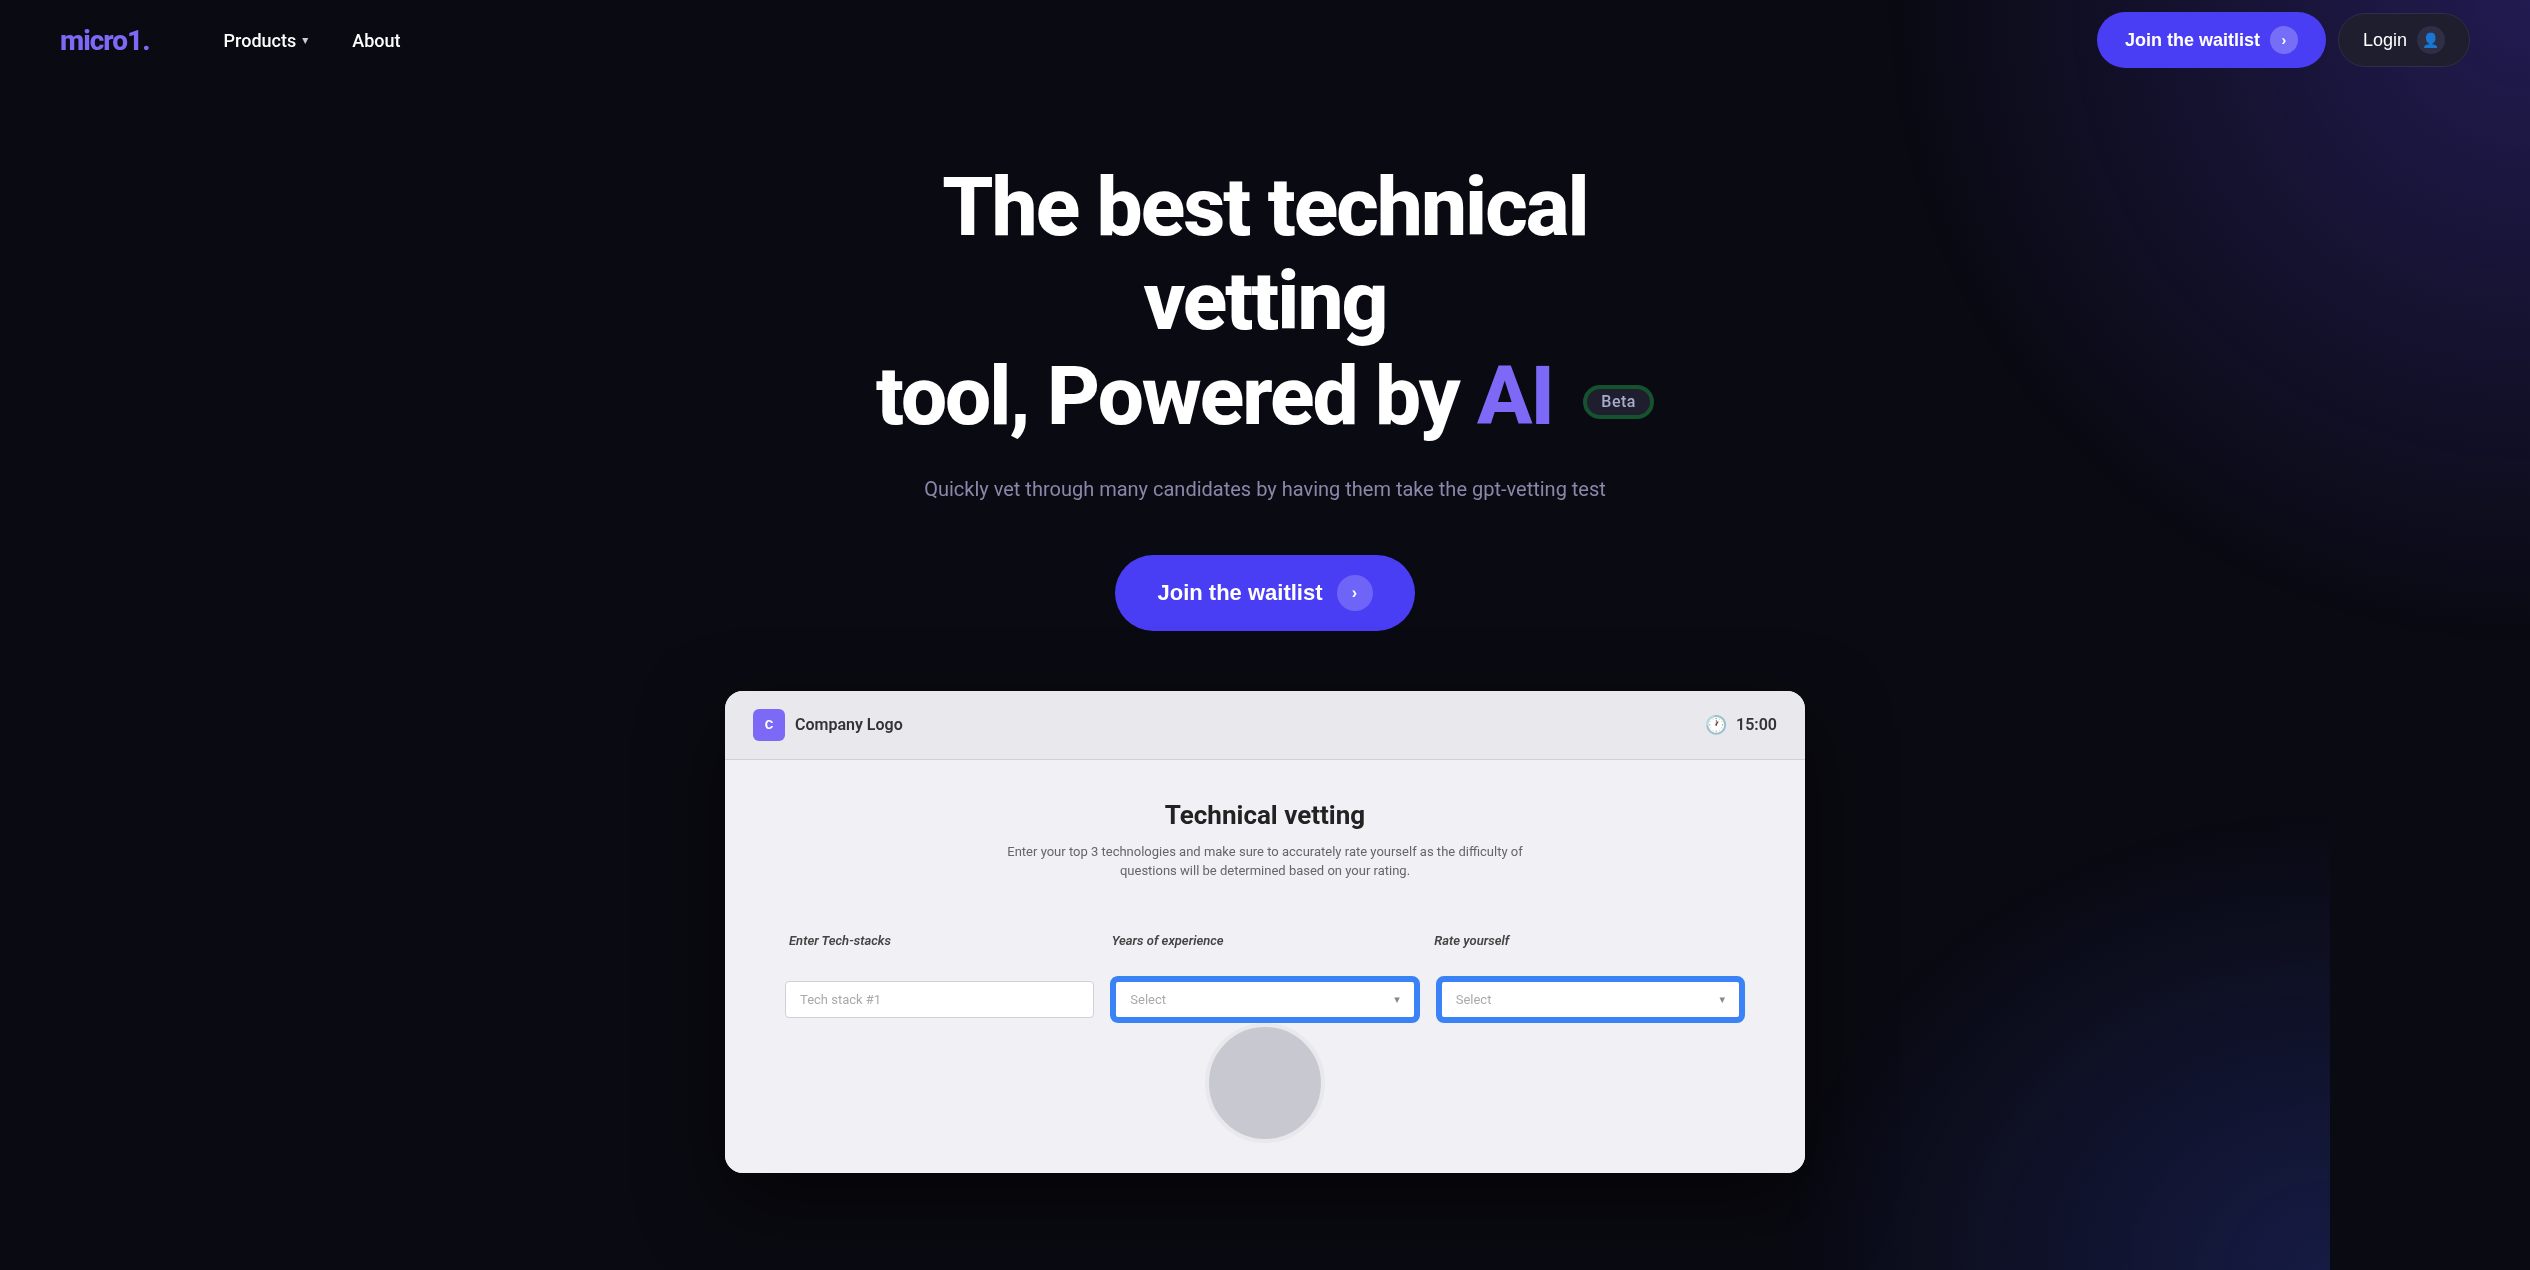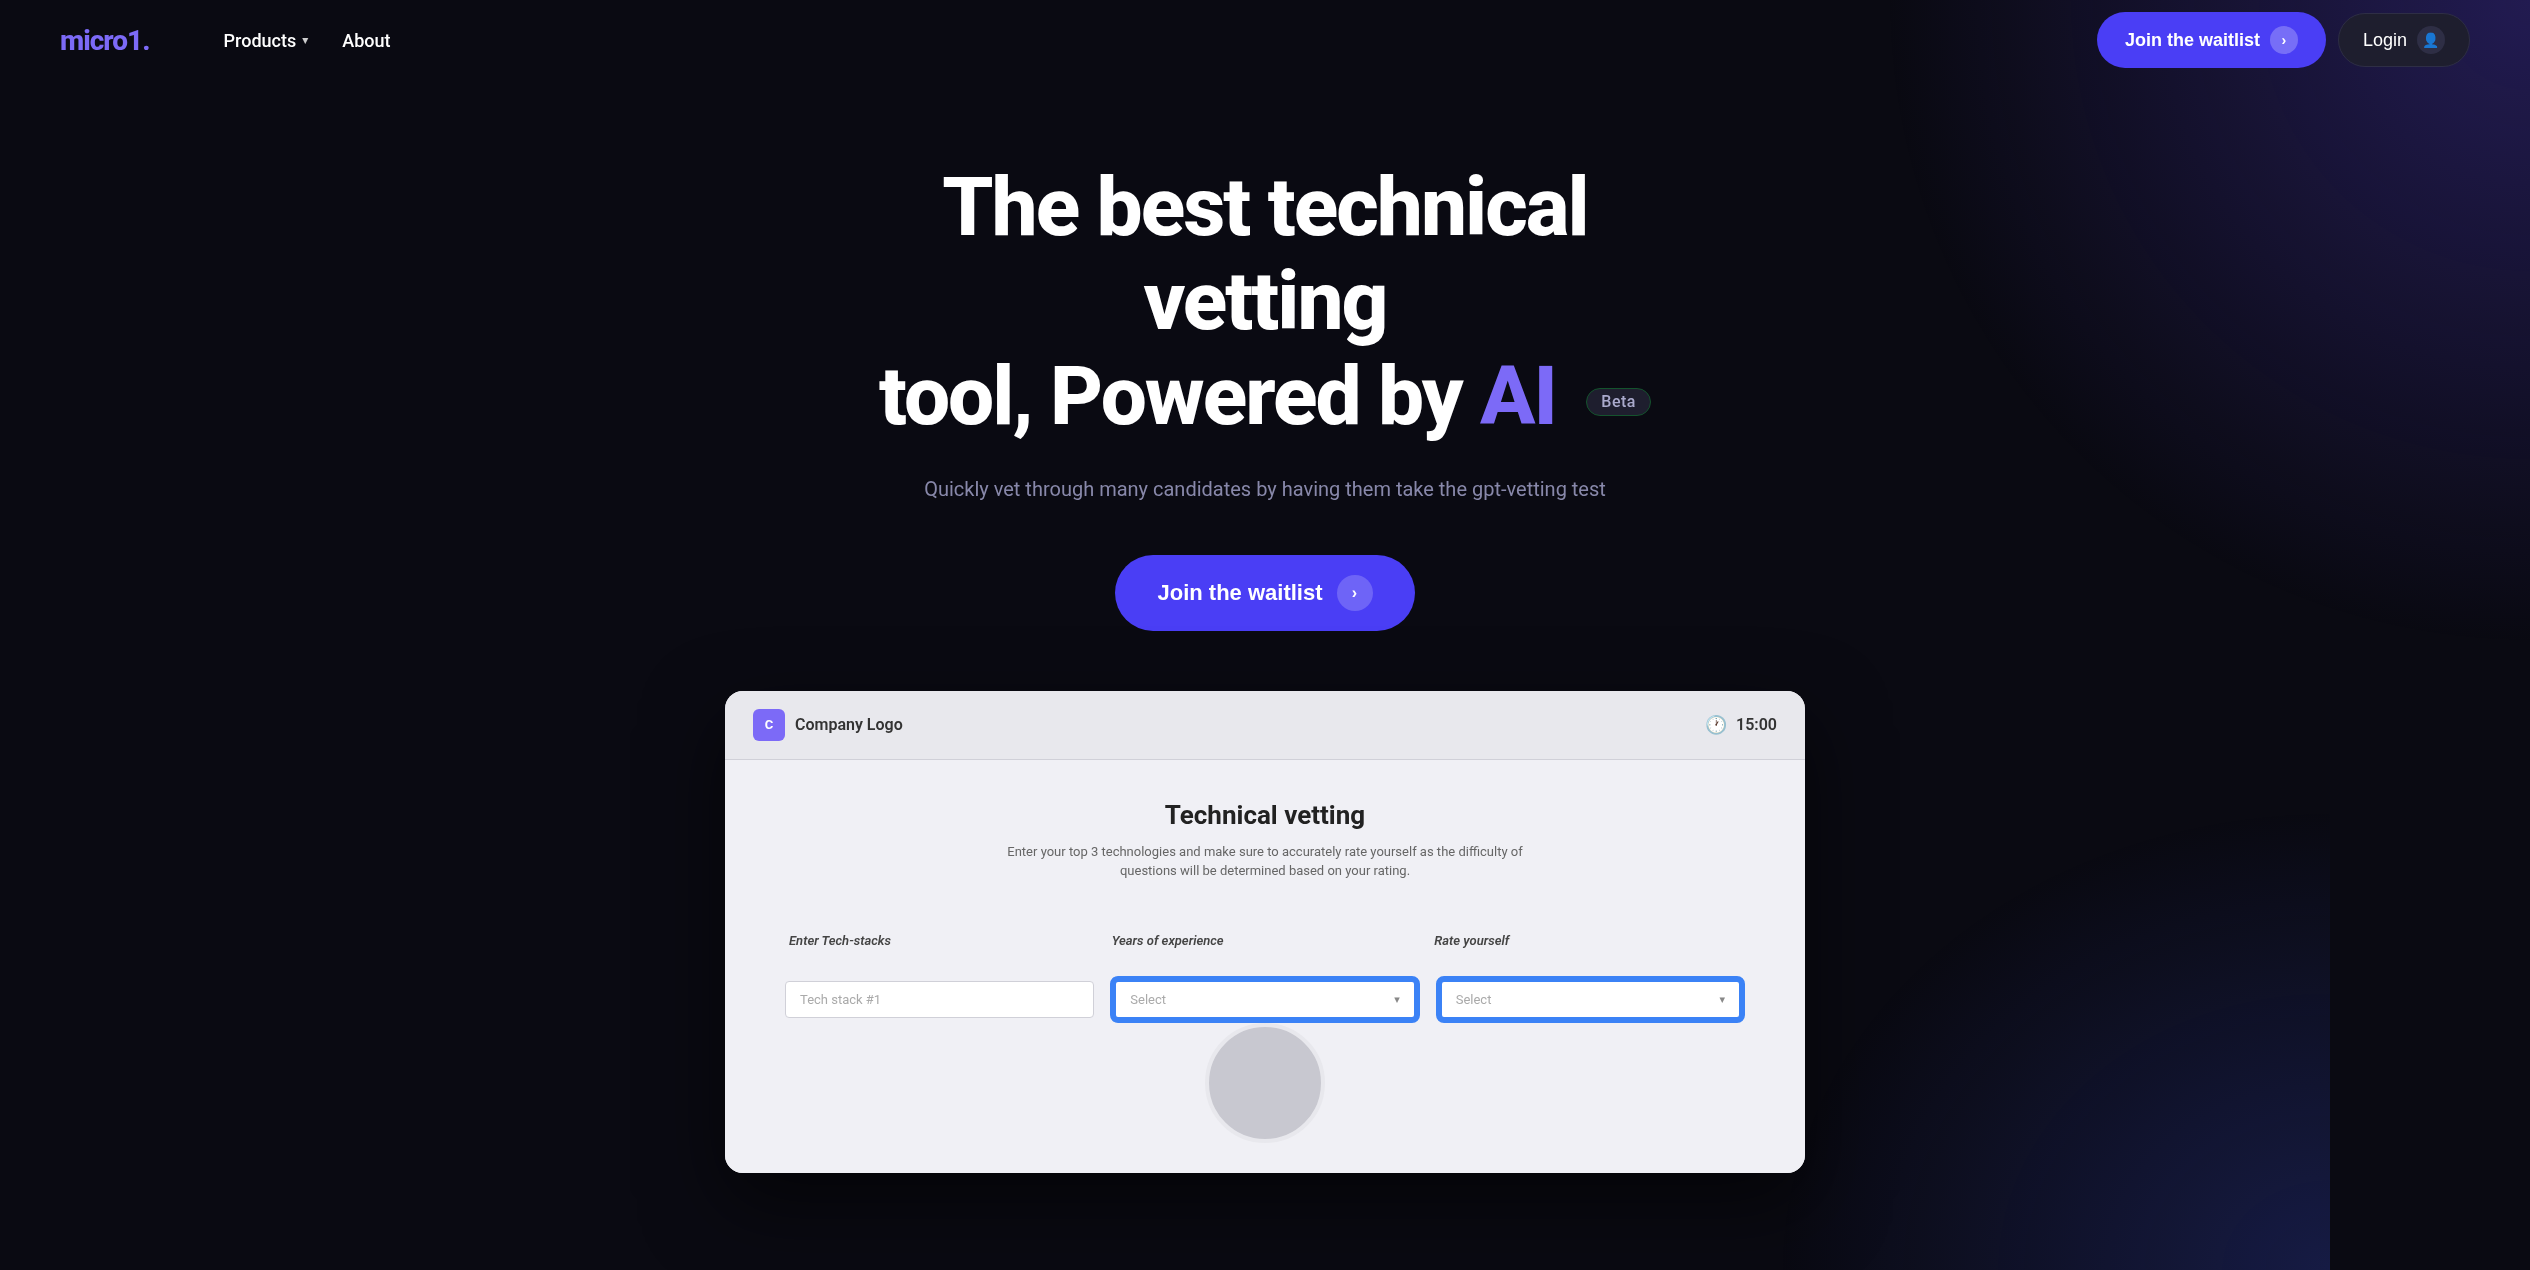--- a/index.html
+++ b/index.html
@@ -50,21 +50,21 @@
       margin-right: 60px;
     }
 
     .nav-logo span {
       color: #7c6af7;
     }
 
     .nav-links {
       display: flex;
       align-items: center;
-      gap: 6px;
+      gap: 16px;
       flex: 1;
     }
 
     .nav-link {
       display: flex;
       align-items: center;
       gap: 6px;
       color: #ffffff;
       font-size: 18px;
       font-weight: 500;
@@ -149,21 +149,21 @@
       margin: 0 auto 30px;
     }
 
     .hero-title .ai-text {
       color: #7c6af7;
     }
 
     .beta-badge {
       display: inline-block;
       background: #1e1e2e;
-      border: 1px solid #14532d;
+      border: 4px solid #14532d;
       color: #aaaacc;
       font-size: 16px;
       font-weight: 500;
       padding: 4px 14px;
       border-radius: 20px;
       vertical-align: middle;
       margin-left: 12px;
       letter-spacing: 0.5px;
     }
 

